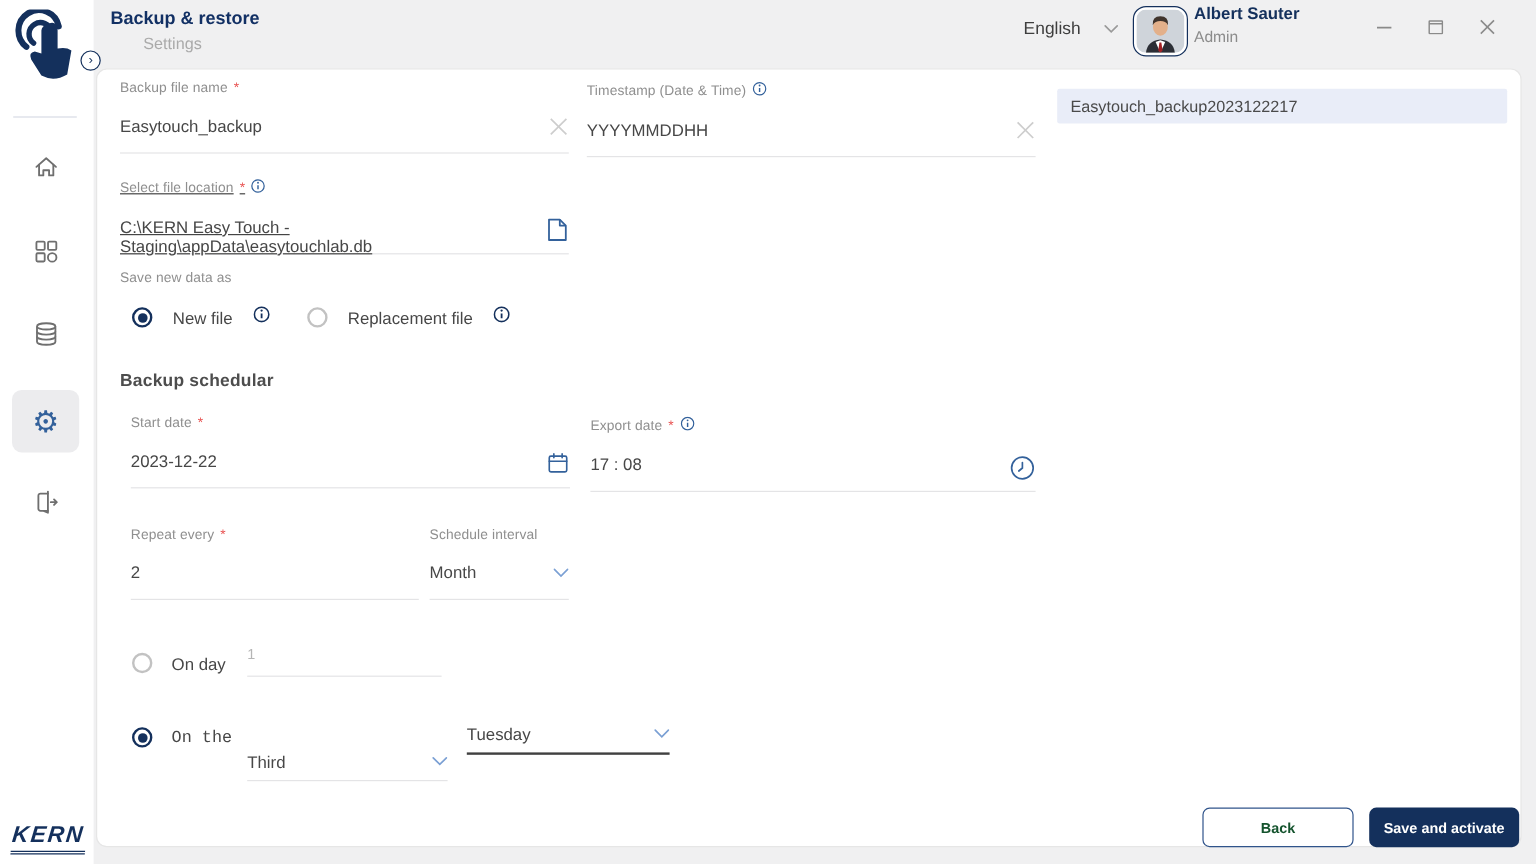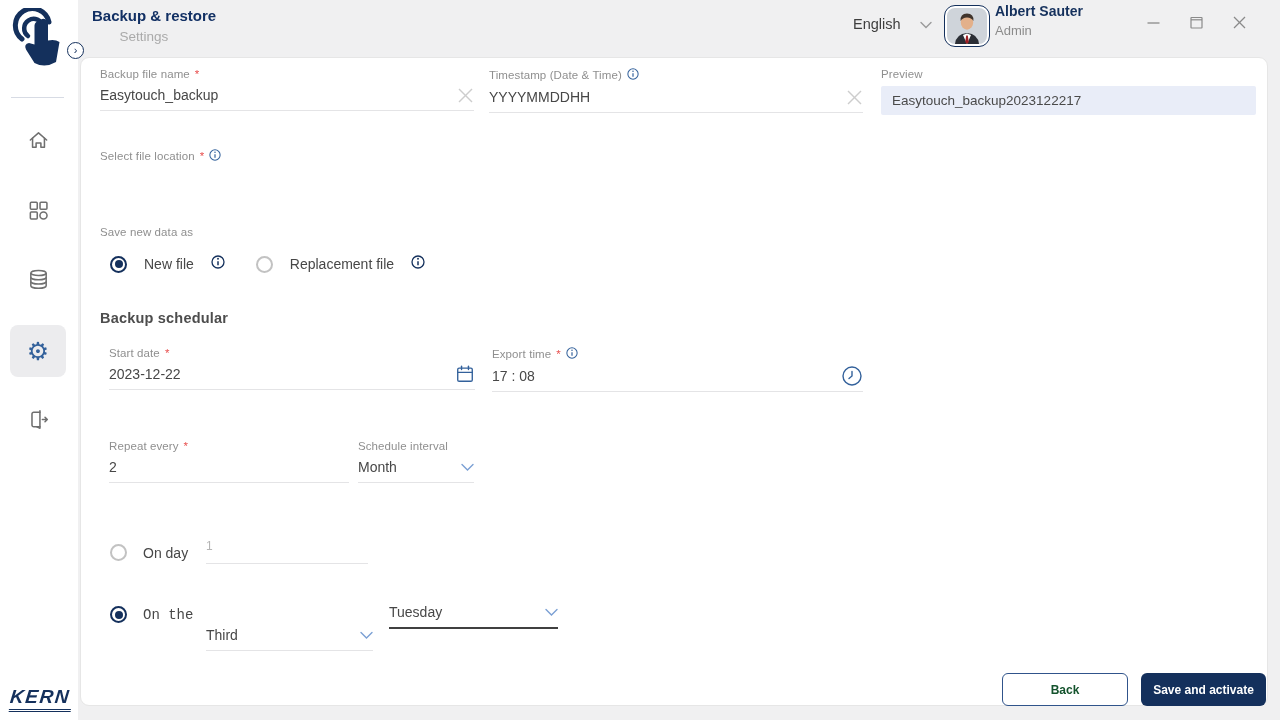--- a/index.html
+++ b/index.html
@@ -50,21 +50,21 @@
   .win-controls { position:absolute; left:1068px; top:15px; display:flex; gap:29px; align-items:center; }
   .win-btn { width:14px; height:14px; display:flex; align-items:center; justify-content:center; cursor:pointer; }
   
   .panel {
     position:absolute; left:80px; top:57px; width:1188px; height:649px;
     background:#ffffff; border:1px solid #e6e6e6; border-radius:9px; z-index:1;
   }
   .lbl { font-size:11.5px; color:#8f8f8f; letter-spacing:.1px; }
   .req { color:#e8504f; }
   .field { position:absolute; }
-  .frow { display:flex; align-items:center; justify-content:space-between; height:31px; border-bottom:1px solid #e4e4e6; margin-top:0; }
+  .frow { display:flex; align-items:flex-start; justify-content:space-between; height:31px; border-bottom:1px solid #e4e4e6; margin-top:17px; }
   .val { font-size:14px; color:#474747; }
   .lbl-line { display:flex; align-items:center; gap:5px; }
   .pbox { background:#e9edf8; height:29px; display:flex; align-items:center; padding:0 11px; border-radius:2px; margin-top:6px; font-size:13.5px; color:#4a4a4a; }
   .section-heading { position:absolute; left:19px; top:252px; font-size:14.5px; font-weight:700; color:#4d4d4d; letter-spacing:.2px; }
   .radio { width:17px; height:17px; border-radius:50%; border:2px solid #c2c2c2; position:relative; background:#fff; cursor:pointer; flex:none; }
   .radio.sel { border-color:#14305c; }
   .radio.sel::after { content:""; position:absolute; inset:2.5px; border-radius:50%; background:#14305c; }
   .radio-row { position:absolute; display:flex; align-items:center; }
   .radio-label { font-size:14px; color:#474747; }
   .btn-back {
@@ -236,38 +236,44 @@
       <span class="icon-btn">
         <svg width="17" height="17" viewBox="0 0 17 17" stroke="#cdcdcd" stroke-width="1.4">
             <line x1="2" y1="2" x2="15" y2="15"></line>
             <line x1="15" y1="2" x2="2" y2="15"></line>
           </svg>
       </span>
     </div>
   </div>
 
   <div class="field" style="left:800px; top:10px; width:375px;">
-    <div class="lbl">
-      <span>Preview</span>
-    </div>
     <div class="pbox">Easytouch_backup2023122217</div>
   </div>
 
-  <div class="field" style="left:19px; top:91px; width:374px;">
+  <div class="field" style="left:19px; top:91px; width:374px;text-decoration:underline;">
     <div class="lbl lbl-line">
       <span>Select file location</span>
       <span class="req">*</span>
       <span>
         <svg width="12" height="12" viewBox="0 0 14 14" fill="none">
             <circle cx="7" cy="7" r="6" stroke="#33619b" stroke-width="1.2"></circle>
             <line x1="7" y1="6.2" x2="7" y2="10.2" stroke="#33619b" stroke-width="1.4"></line>
             <circle cx="7" cy="3.8" r="0.9" fill="#33619b"></circle>
           </svg>
       </span>
     </div>
+    <div class="frow">
+      <span class="val">C:\KERN Easy Touch - Staging\appData\easytouchlab.db</span>
+      <span class="icon-btn">
+        <svg width="19" height="21" viewBox="0 0 19 21" fill="none" stroke="#33619b" stroke-width="1.5" stroke-linejoin="round">
+          <path d="M2.5 2 H11.5 L16.5 7 V19 H2.5 Z"></path>
+          <path d="M11.5 2 V7 H16.5"></path>
+        </svg>
+      </span>
+    </div>
   </div>
 
   <div class="lbl" style="position:absolute; left:19px; top:168px;">Save new data as</div>
   <div class="radio-row" style="left:29px; top:197px; gap:17px;">
     <span class="radio sel"></span>
     <span class="radio-label">New file</span>
     <span>
       <svg width="14" height="14" viewBox="0 0 14 14" fill="none">
           <circle cx="7" cy="7" r="6" stroke="#14305c" stroke-width="1.3"></circle>
           <line x1="7" y1="6.2" x2="7" y2="10.2" stroke="#14305c" stroke-width="1.5"></line>
@@ -300,21 +306,21 @@
           <line x1="3" y1="9.2" x2="19" y2="9.2"></line>
           <line x1="7.2" y1="2.5" x2="7.2" y2="6"></line>
           <line x1="14.8" y1="2.5" x2="14.8" y2="6"></line>
         </svg>
       </span>
     </div>
   </div>
 
   <div class="field" style="left:411px; top:289px; width:371px;">
     <div class="lbl lbl-line">
-      <span>Export time</span>
+      <span>Export date</span>
       <span class="req">*</span>
       <span>
         <svg width="12" height="12" viewBox="0 0 14 14" fill="none">
             <circle cx="7" cy="7" r="6" stroke="#33619b" stroke-width="1.2"></circle>
             <line x1="7" y1="6.2" x2="7" y2="10.2" stroke="#33619b" stroke-width="1.4"></line>
             <circle cx="7" cy="3.8" r="0.9" fill="#33619b"></circle>
           </svg>
       </span>
     </div>
     <div class="frow">

